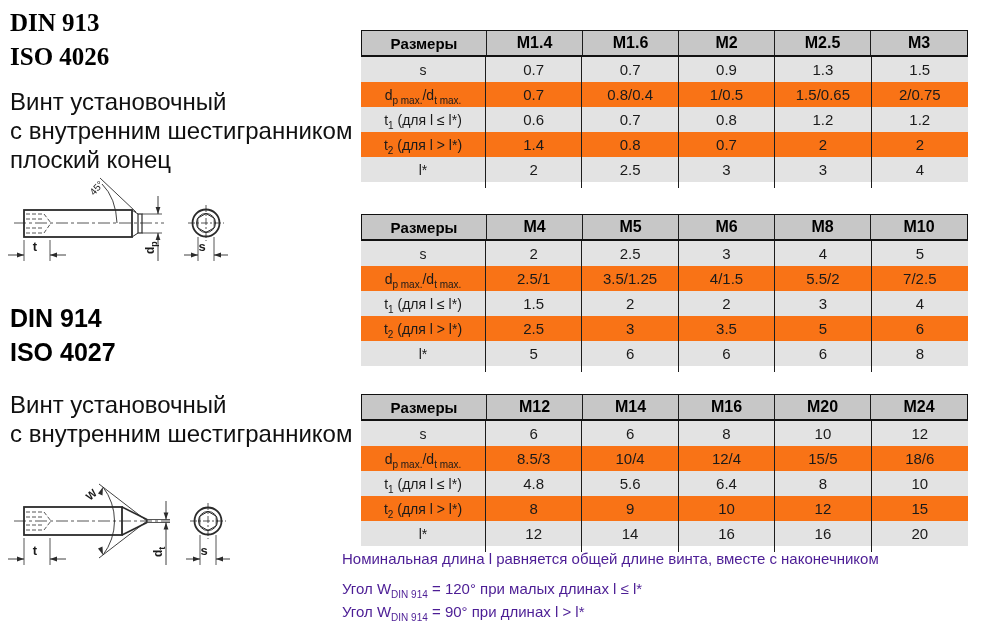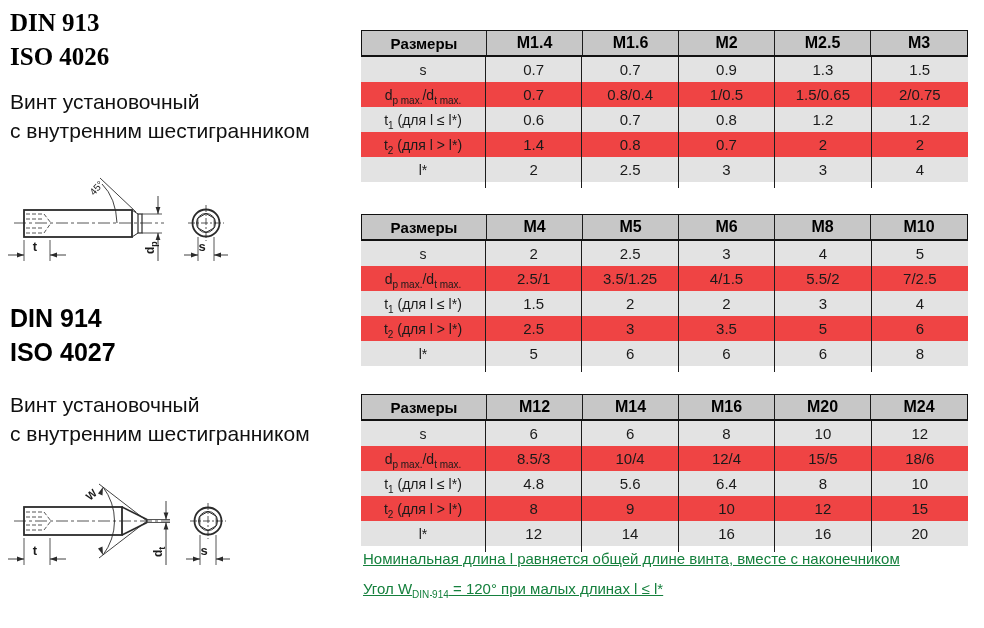--- a/index.html
+++ b/index.html
@@ -1,61 +1,62 @@
 <!DOCTYPE html>
 <html><head>
 <meta charset="utf-8">
 <style>
   html,body{margin:0;padding:0;background:#fff;}
   .page{position:relative;width:984px;height:628px;background:#ffffff;
         font-family:"Liberation Sans",sans-serif;color:#1a1a1a;overflow:hidden;}
 
   
   .std-block{position:absolute;left:10px;font-weight:bold;font-size:25px;line-height:34px;color:#000;}
-  .desc-block{position:absolute;left:10px;font-size:21px;line-height:29px;color:#101010;}
+  .desc-block{position:absolute;left:10px;font-size:24px;line-height:29px;color:#101010;}
 
   
   .drawing{position:absolute;left:2px;}
   .drawing svg text{font-family:"Liberation Sans",sans-serif;fill:#1c1c1c;}
 
   
   .dim-table{position:absolute;left:361px;width:607px;}
   .t-row{display:grid;grid-template-columns:125px repeat(5,1fr);}
   .t-head{background:#c7c7c7;border:1.6px solid #111;border-bottom:2.8px solid #111;height:27px;box-sizing:border-box;}
   .t-cell{display:flex;align-items:center;justify-content:center;height:100%;
           box-sizing:border-box;border-right:1.3px solid #1d1d1d;}
   .t-cell.last{border-right:none;}
   .t-head .t-cell{font-weight:bold;font-size:16px;color:#000;}
   .t-head .t-cell.first{font-size:15px;}
-  .t-body-row{height:25px;background:#ef4444;}
+  .t-body-row{height:25px;background:#f97316;}
   .t-body-row.alt{background:#e3e3e3;}
   .t-body-row .t-cell{font-size:15px;}
   .t-body-row .label-cell{font-size:14px;}
   .t-body-row .label-cell sub{font-size:10px;line-height:0;}
   .t-ext{height:6px;background:transparent;}
   .t-ext .t-cell{border-right:1.3px solid #1d1d1d;}
   .t-ext .t-cell.last{border-right:none;}
 
   
-  .note{position:absolute;left:363px;font-size:15px;color:#15803d;white-space:nowrap;text-decoration:underline;}
+  .note{position:absolute;left:342px;font-size:15px;color:#4c1d95;white-space:nowrap;}
   .note sub{font-size:10px;line-height:0;}
 </style>
 </head>
 <body>
 
 <div class="page">
 
   <div class="std-block" style="top:6px;font-family:Liberation Serif, serif;">
     <div>DIN 913</div>
     <div>ISO 4026</div>
   </div>
 
   <div class="desc-block" style="top:87px;">
     <div>Винт установочный</div>
     <div>с внутренним шестигранником</div>
+    <div>плоский конец</div>
   </div>
 
   <div class="drawing" style="top:170px;">
     <svg width="240" height="96" viewBox="0 0 240 96">
       <g stroke="#2b2b2b" fill="none" stroke-width="1">
 
         <line x1="12" y1="53" x2="162" y2="53" stroke-dasharray="12 3 3 3" stroke-width="0.8"></line>
 
         <rect x="22" y="40" width="108" height="27" stroke-width="1.8"></rect>
 
@@ -380,14 +381,15 @@
         <div class="t-cell"></div>
         <div class="t-cell"></div>
         <div class="t-cell"></div>
         <div class="t-cell"></div>
         <div class="t-cell last"></div>
       </div>
     </div>
 
   <div class="note" style="top:550px;"><span>Номинальная длина l равняется общей длине винта, вместе с наконечником</span></div>
   <div class="note" style="top:580px;"><span>Угол W</span><sub>DIN 914</sub><span> = 120° при малых длинах l ≤ l*</span></div>
+  <div class="note" style="top:603px;"><span>Угол W</span><sub>DIN 914</sub><span> = 90° при длинах l &gt; l*</span></div>
 
 </div>
 
 </body></html>

